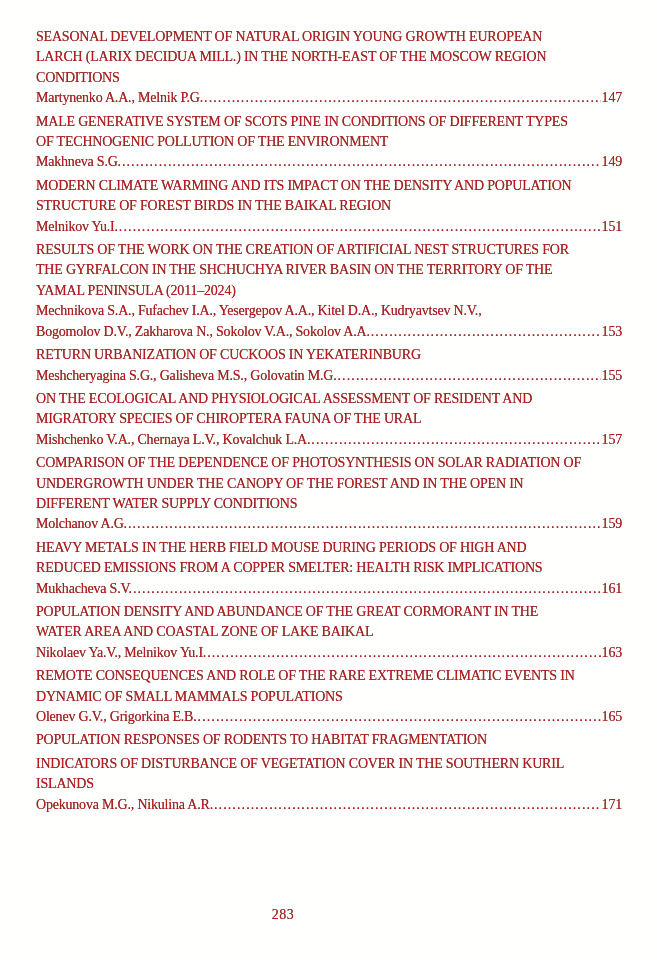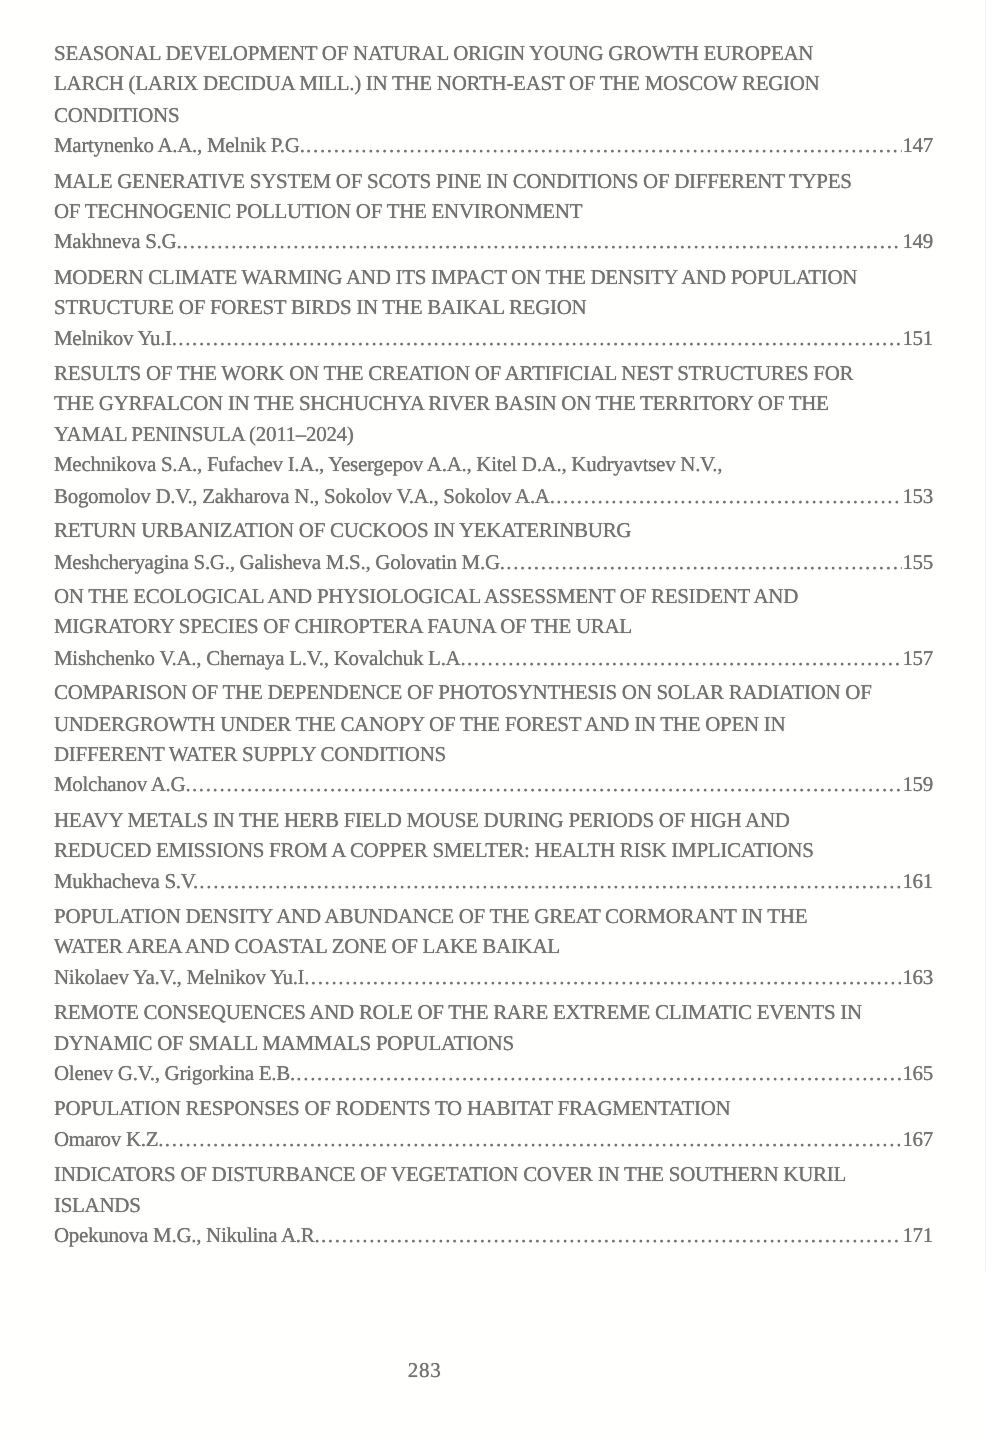--- a/index.html
+++ b/index.html
@@ -9,21 +9,21 @@
   }
   .page {
     position: relative;
     width: 657px;
     height: 960px;
     margin: 0 auto;
     background: #fffffd;
     box-sizing: border-box;
     padding: 27px 35px 0 36px;
     font-family: "Liberation Serif", "DejaVu Serif", serif;
-    color: #737373;
+    color: #b91c1c;
     text-shadow: 0 0 0.5px rgba(20,20,20,0.65);
     overflow: hidden;
   }
   .toc {
     font-size: 14px;
     line-height: 20.4px;
     letter-spacing: -0.2px;
   }
   .entry {
     margin: 0 0 3px 0;
@@ -182,25 +182,20 @@
     <div class="page-row">
       <span class="authors">Olenev G.V., Grigorkina E.B.</span>
       <span class="dots"></span>
       <span class="pagenum">165</span>
     </div>
   </section>
 
   <section class="entry">
     <div class="entry-title"><span>POPULATION RESPONSES OF RODENTS TO HABITAT FRAGMENTATION</span></div>
 
-    <div class="page-row">
-      <span class="authors">Omarov K.Z. </span>
-      <span class="dots"></span>
-      <span class="pagenum">167</span>
-    </div>
   </section>
 
 
   <section class="entry">
     <div class="entry-title"><span>INDICATORS OF DISTURBANCE OF VEGETATION COVER IN THE SOUTHERN KURIL
 ISLANDS</span></div>
 
     <div class="page-row">
       <span class="authors">Opekunova M.G., Nikulina A.R. </span>
       <span class="dots"></span>

